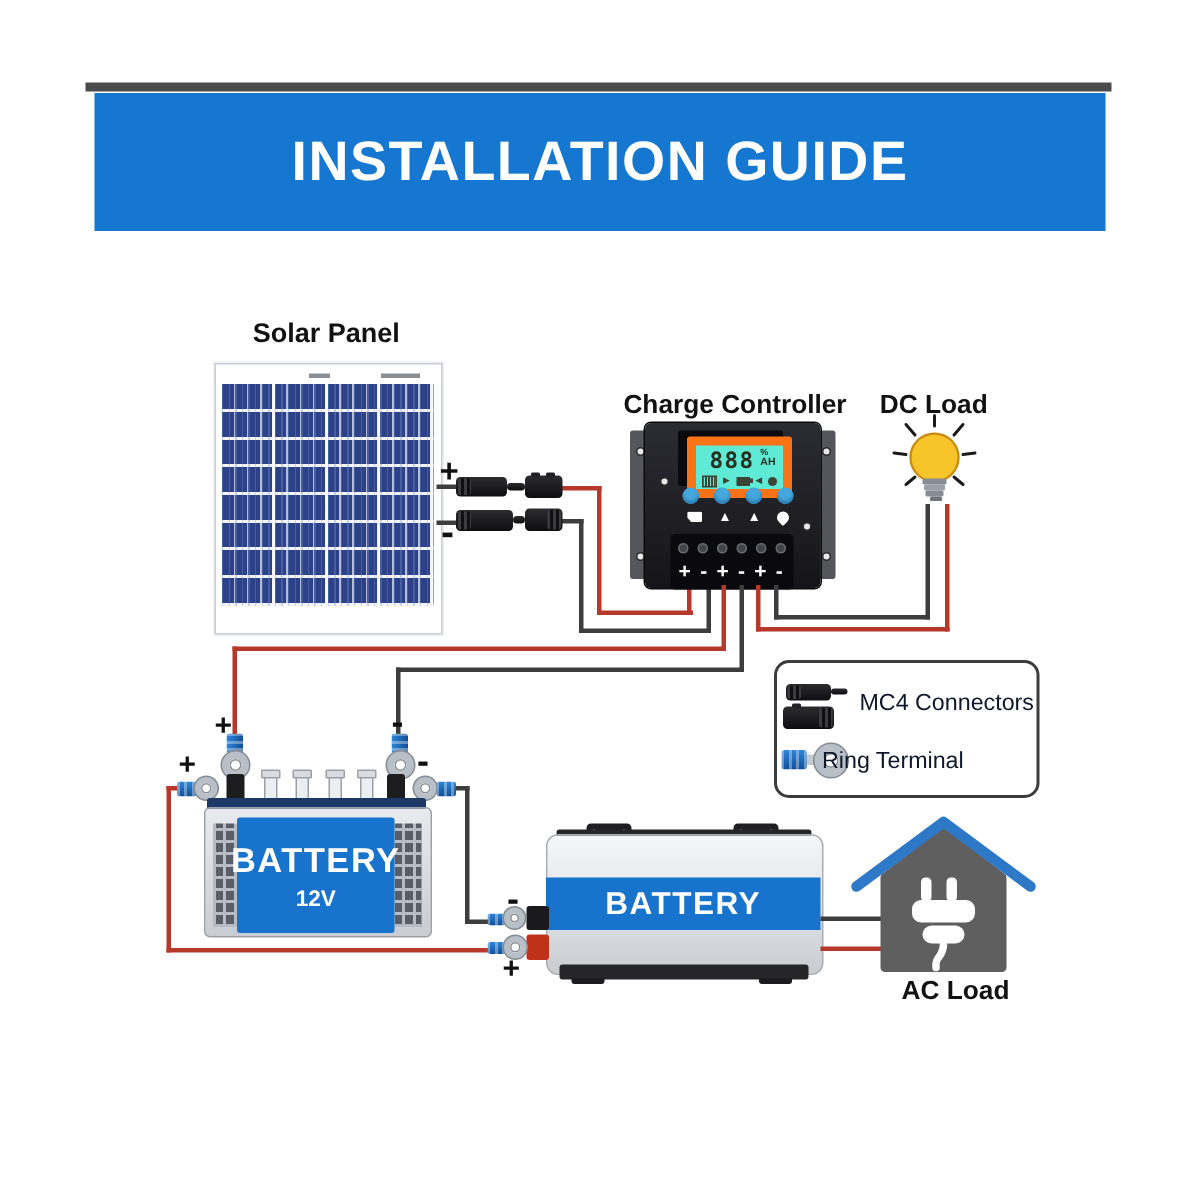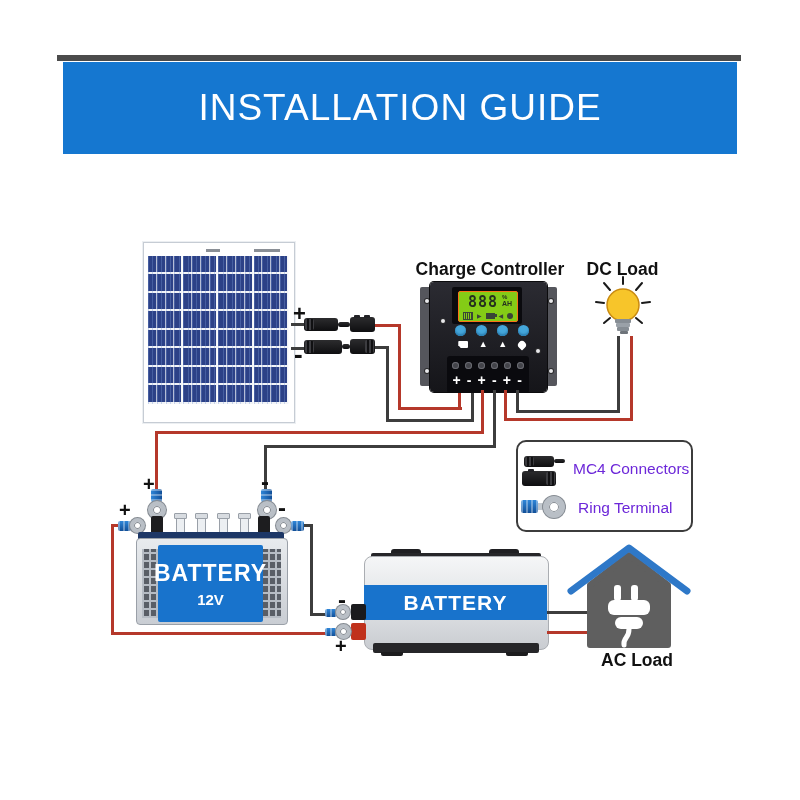--- a/index.html
+++ b/index.html
@@ -7,21 +7,21 @@
     --roof-blue:#2e78c8; --bulb-yellow:#f7c52a; --panel-cell:#2c4187; --house-gray:#5f5f5f;
   }
   html,body{margin:0;padding:0;background:#fff;}
   .stage{position:relative;width:800px;height:800px;background:#fff;overflow:hidden;
          font-family:"Liberation Sans",sans-serif;color:#111;}
   .abs{position:absolute;}
   
   .topbar{left:57px;top:55px;width:684px;height:6px;background:#4b4b4b;}
   .banner{left:63px;top:62px;width:674px;height:92px;background:var(--header-blue);
           display:flex;align-items:center;justify-content:center;}
-  .banner span{color:#fff;font-weight:normal;font-size:37px;letter-spacing:1px;}
+  .banner span{color:#fff;font-weight:bold;font-size:37px;letter-spacing:1px;}
   
   .sec{font-weight:bold;font-size:18px;text-align:center;}
   
   .sp-frame{left:143px;top:242px;width:150px;height:179px;background:#fff;border:1px solid #c6ccd4;box-shadow:0 0 0 1px #eceff2;}
   .sp-mark{background:#8a8f96;height:3px;}
   .sp-cells{left:148px;top:256px;width:141px;height:148px;background-color:var(--panel-cell);
     background-image:
       repeating-linear-gradient(90deg, rgba(120,150,210,.35) 0 1px, transparent 1px 4.4px),
       repeating-linear-gradient(90deg, transparent 0 7.8px, rgba(255,255,255,.65) 7.8px 8.8px),
       repeating-linear-gradient(90deg, transparent 0 33.2px, #f2f4f7 33.2px 35.2px),
@@ -35,21 +35,21 @@
   .mc4{position:absolute;background:linear-gradient(180deg,#2c2c2e,#0e0e10);border-radius:3px;}
   .mc4 .ribs{position:absolute;top:1px;bottom:1px;width:9px;
       background:repeating-linear-gradient(90deg,#3c3c40 0 2px,#101012 2px 4px);border-radius:2px;}
   .bump{position:absolute;background:#222226;border-radius:1px;}
   
   .cc-wing{background:#55565c;border-radius:2px;}
   .cc-body{left:430px;top:282px;width:117px;height:110px;border-radius:4px;
            background:linear-gradient(180deg,#2b2b32,#151519);box-shadow:0 0 0 1px #0b0b0d;}
   .screwdot{position:absolute;width:4px;height:4px;border-radius:50%;background:#e8e8ea;box-shadow:0 0 0 1px #2c2c2e;}
   .lcd-bezel{left:452px;top:287px;width:70px;height:37px;background:#0a0a0e;border-radius:2px;}
-  .lcd{left:458px;top:291px;width:58px;height:29px;background:#84cc16;border:1px solid #f97316;border-radius:2px;overflow:hidden;text-decoration:underline;}
+  .lcd{left:458px;top:291px;width:58px;height:29px;background:#5eead4;border:6px solid #f97316;border-radius:2px;overflow:hidden;text-decoration:underline;}
   .lcd-digits{position:absolute;left:9px;top:1px;font-family:"DejaVu Sans Mono",monospace;
               font-weight:bold;font-size:15px;color:#25301f;letter-spacing:1px;}
   .lcd-units{position:absolute;right:5px;top:2px;color:#25301f;text-align:left;}
   .lcd-units .u1{display:block;font-size:6px;font-weight:bold;}
   .lcd-units .u2{display:block;font-size:7px;font-weight:bold;}
   .lcd-icons{position:absolute;left:4px;right:4px;bottom:2px;height:7px;display:flex;
              align-items:center;justify-content:space-between;color:#3a4537;font-size:6px;line-height:1;}
   .mi-panel{width:8px;height:6px;border:1px solid #3a4537;
             background:repeating-linear-gradient(90deg,transparent 0 1px,#3a4537 1px 2px);}
   .mi-batt{width:9px;height:6px;background:#3a4537;position:relative;}
@@ -61,21 +61,21 @@
   .bi-tri{font-size:9px;line-height:1;color:#fff;}
   .bi-batt{width:10px;height:7px;background:#fff;border-radius:1px;clip-path:polygon(0 0,100% 0,100% 100%,25% 100%,0 60%);}
   .bi-lamp{width:8px;height:8px;background:#fff;border-radius:50% 50% 10% 50%;transform:rotate(45deg);}
   .term-block{left:447px;top:356px;width:82px;height:37px;background:#0a0a0e;border-radius:3px;}
   .screw-row{left:452px;top:362px;width:72px;height:8px;display:flex;justify-content:space-between;}
   .screw{width:7px;height:7px;border-radius:50%;background:#43444a;box-shadow:inset 0 0 0 1px #6a6b72;}
   .term-labels{left:451px;top:372px;width:74px;height:16px;display:flex;justify-content:space-between;}
   .term-labels span{width:11px;text-align:center;color:#fff;font-weight:bold;font-size:14px;line-height:16px;}
   
   .legend{left:516px;top:440px;width:173px;height:88px;background:#fff;border:2px solid #3c3c3c;border-radius:10px;}
-  .legend-text{position:absolute;font-size:15.5px;color:#6d28d9;}
+  .legend-text{position:absolute;font-size:15.5px;color:#0f172a;}
   .ring-sleeve{position:absolute;background:linear-gradient(180deg,#2f86d8,#114f98);border-radius:2px;
     background-image:repeating-linear-gradient(90deg,rgba(255,255,255,.35) 0 2px,transparent 2px 5px),linear-gradient(180deg,#2f86d8,#114f98);}
   .ring-sleeve.vert{background-image:repeating-linear-gradient(180deg,rgba(255,255,255,.35) 0 2px,transparent 2px 5px),linear-gradient(90deg,#2f86d8,#114f98);}
   .ringo{position:absolute;border-radius:50%;background:#fff;border:5px solid #b9bfc6;box-shadow:0 0 0 1px #858b92, inset 0 0 0 1px #858b92;}
   
   .bat-post-w{position:absolute;width:7px;height:21px;background:#eceff2;border:1px solid #9aa0a8;border-radius:1px;}
   .bat-post-w:before{content:"";position:absolute;left:-3px;top:-3px;width:11px;height:4px;background:#d8dce1;border:1px solid #9aa0a8;border-radius:1px;}
   .bat-post-b{position:absolute;width:12px;height:20px;background:#1d1d1f;border-radius:2px 2px 0 0;}
   .bat-navy{left:138px;top:532px;width:146px;height:8px;background:#1d3766;border-radius:2px;}
   .bat-case{left:136px;top:538px;width:150px;height:85px;border-radius:4px;border:1px solid #9aa0a8;
@@ -103,20 +103,21 @@
 </head>
 <body>
 
 <div class="stage">
 
   <div class="abs topbar"></div>
   <div class="abs banner">
     <span>INSTALLATION GUIDE</span>
   </div>
 
+  <div class="abs sec" style="left:140px;top:212px;width:155px;">Solar Panel</div>
   <div class="abs sp-frame">
     <div class="abs sp-mark" style="left:62px;top:6px;width:14px;"></div>
     <div class="abs sp-mark" style="left:110px;top:6px;width:26px;"></div>
   </div>
   <div class="abs sp-cells"></div>
 
   <div class="wire blk" style="left:291px;top:323px;width:18px;height:3px;"></div>
   <div class="wire blk" style="left:291px;top:347px;width:18px;height:3px;"></div>
   <div class="wire red" style="left:372px;top:324px;width:29px;height:3px;"></div>
   <div class="wire red" style="left:398px;top:324px;width:3px;height:86px;"></div>
@@ -238,21 +239,21 @@
     </div>
   <div class="mc4 pin" style="left:554px;top:459px;width:11px;height:4px;"></div>
   <div class="mc4" style="left:522px;top:471px;width:34px;height:15px;">
     <div class="ribs" style="right:1px;"></div>
     <div class="bump" style="left:6px;top:-2px;width:6px;height:3px;"></div>
     </div>
   <span class="abs legend-text" style="left:573px;top:460px;">MC4 Connectors</span>
   <div class="ring-sleeve" style="left:521px;top:500px;width:17px;height:13px;"></div>
   <div class="abs" style="left:538px;top:503px;width:7px;height:7px;background:#c3c9cf;"></div>
   <div class="ringo" style="left:543px;top:496px;width:10px;height:10px;border-width:6px;"></div>
-  <span class="abs legend-text" style="left:578px;top:499px;">Ring Terminal</span>
+  <span class="abs legend-text" style="left:548px;top:499px;">Ring Terminal</span>
 
   <span class="pm" style="left:143px;top:474px;font-size:20px;">+</span>
   <span class="pm" style="left:261px;top:470px;font-size:24px;">-</span>
 
   <div class="ring-sleeve vert" style="left:151px;top:489px;width:11px;height:13px;"></div>
   <div class="ringo" style="left:148px;top:501px;width:8px;height:8px;"></div>
   <div class="ring-sleeve vert" style="left:261px;top:489px;width:11px;height:13px;"></div>
   <div class="ringo" style="left:258px;top:501px;width:8px;height:8px;"></div>
 
   <div class="bat-post-b" style="left:151px;top:516px;"></div>

